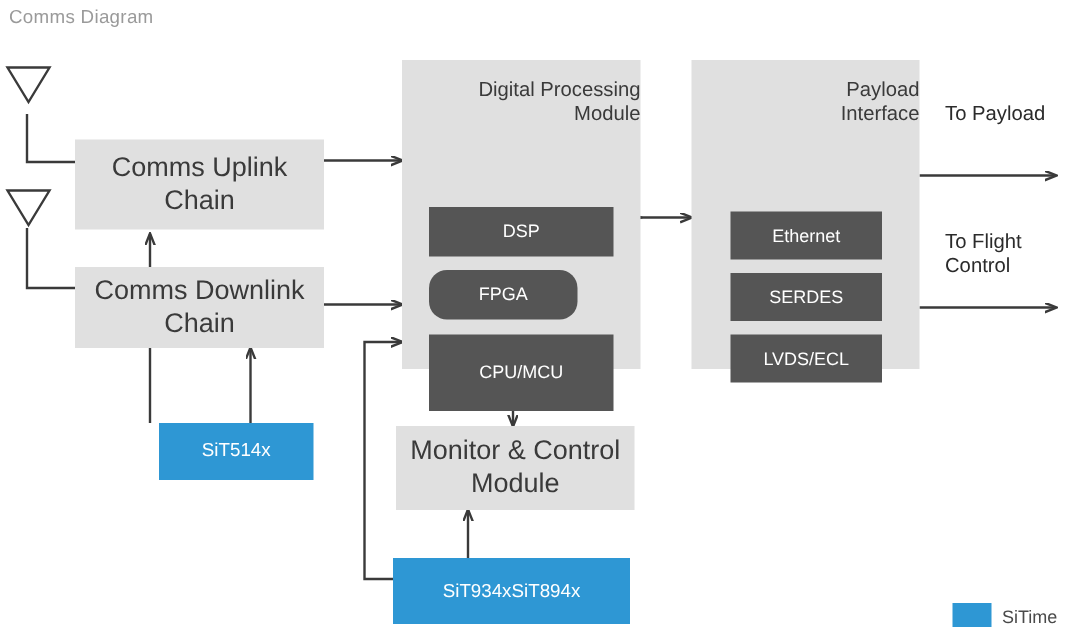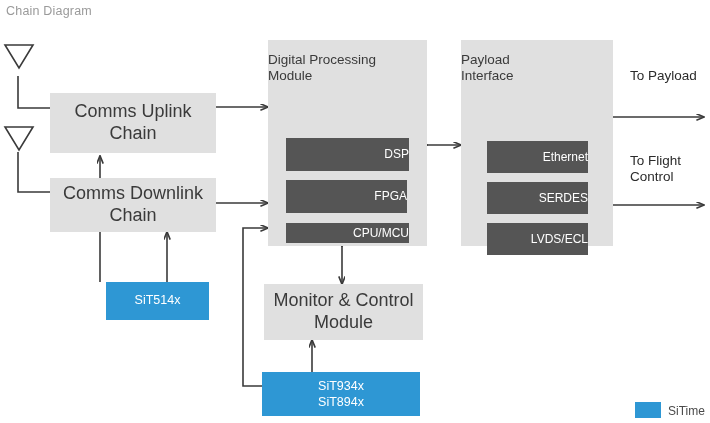--- a/index.html
+++ b/index.html
@@ -24,28 +24,28 @@
     display:flex;align-items:center;justify-content:center;
     text-align:center;line-height:1.22;
   }
   .grey{
     background:#e0e0e0;color:#3a3a3a;font-size:18px;
   }
   .grey-container{
     background:#e0e0e0;
   }
   .dark{
-    background:#555555;color:#ffffff;font-size:12px;justify-content:flex-end;
+    background:#555555;color:#ffffff;font-size:12px;
   }
   .blue{
     background:#2e97d4;color:#ffffff;font-size:12.5px;
   }
   .container-label{
     position:absolute;left:0;right:0;
-    text-align:left;color:#3a3a3a;font-size:13.5px;line-height:1.22;
+    text-align:right;color:#3a3a3a;font-size:13.5px;line-height:1.22;
   }
 
   .sidelabel{
     position:absolute;color:#2b2b2b;font-size:13.5px;line-height:1.2;
     white-space:pre-line;
   }
 
   
   .legend-sw{
     position:absolute;background:#2e97d4;
@@ -58,21 +58,21 @@
   svg.wires line,svg.wires path,svg.wires polyline{
     stroke:#3a3a3a;stroke-width:1.6;fill:none;
   }
   .ant{stroke:#3a3a3a;stroke-width:1.6;fill:none;}
 </style>
 </head>
 <body>
 
 <div id="stage">
 
-  <div class="title">Chain Diagram</div>
+  <div class="title">Comms Diagram</div>
 
   <svg class="wires" viewBox="0 0 710 423">
     <defs>
       <marker id="ah" markerWidth="9" markerHeight="9" refX="7.6" refY="3.2" orient="auto" markerUnits="userSpaceOnUse">
         <path d="M0,0 L8,3.2 L0,6.4" fill="none" stroke="#3a3a3a" stroke-width="1.5"></path>
       </marker>
       <marker id="ahs" markerWidth="9" markerHeight="9" refX="7.6" refY="3.2" orient="auto" markerUnits="userSpaceOnUse">
         <path d="M0,0 L8,3.2 L0,6.4" fill="none" stroke="#3a3a3a" stroke-width="1.5"></path>
       </marker>
     </defs>
@@ -117,24 +117,24 @@
     <span style="white-space:pre-line;">Comms Downlink
 Chain</span>
   </div>
 
   <div class="grey-container" style="position:absolute;left:268px;top:40px;width:159px;height:206px;">
     <div class="container-label" style="top:12px;white-space:pre-line;">Digital Processing
 Module</div>
     <div class="box dark" style="left:18px;top:98px;width:123px;height:33px;">
       <span>DSP</span>
     </div>
-    <div class="box dark" style="left:18px;top:140px;width:121px;height:33px;">
+    <div class="box dark" style="left:18px;top:140px;width:99px;height:33px;border-radius:12px;">
       <span>FPGA</span>
     </div>
-    <div class="box dark" style="left:18px;top:183px;width:123px;height:20px;">
+    <div class="box dark" style="left:18px;top:183px;width:123px;height:51px;">
       <span>CPU/MCU</span>
     </div>
   </div>
 
   <div class="grey-container" style="position:absolute;left:461px;top:40px;width:152px;height:206px;">
     <div class="container-label" style="top:12px;white-space:pre-line;">Payload
 Interface</div>
     <div class="box dark" style="left:26px;top:101px;width:101px;height:32px;">
       <span>Ethernet</span>
     </div>
@@ -148,21 +148,21 @@
 
   <div class="box grey" style="left:264px;top:284px;width:159px;height:56px;">
     <span style="white-space:pre-line;">Monitor &amp; Control
 Module</span>
   </div>
 
   <div class="box blue" style="left:82px;top:282px;width:103px;height:38px;margin-left:24px;">
     <span>SiT514x</span>
   </div>
 
-  <div class="box blue" style="left:262px;top:372px;width:158px;height:44px;flex-direction:column;line-height:1.3;">
+  <div class="box blue" style="left:262px;top:372px;width:158px;height:44px;flex-direction:row;line-height:1.3;">
     <span>SiT934x</span>
     <span>SiT894x</span>
   </div>
 
   <div class="sidelabel" style="left:630px;top:68px;">To Payload</div>
   <div class="sidelabel" style="left:630px;top:153px;">To Flight
 Control</div>
 
   <div class="legend-sw" style="left:635px;top:402px;width:26px;height:16px;"></div>
   <div class="legend-tx" style="left:668px;top:404px;">SiTime</div>

